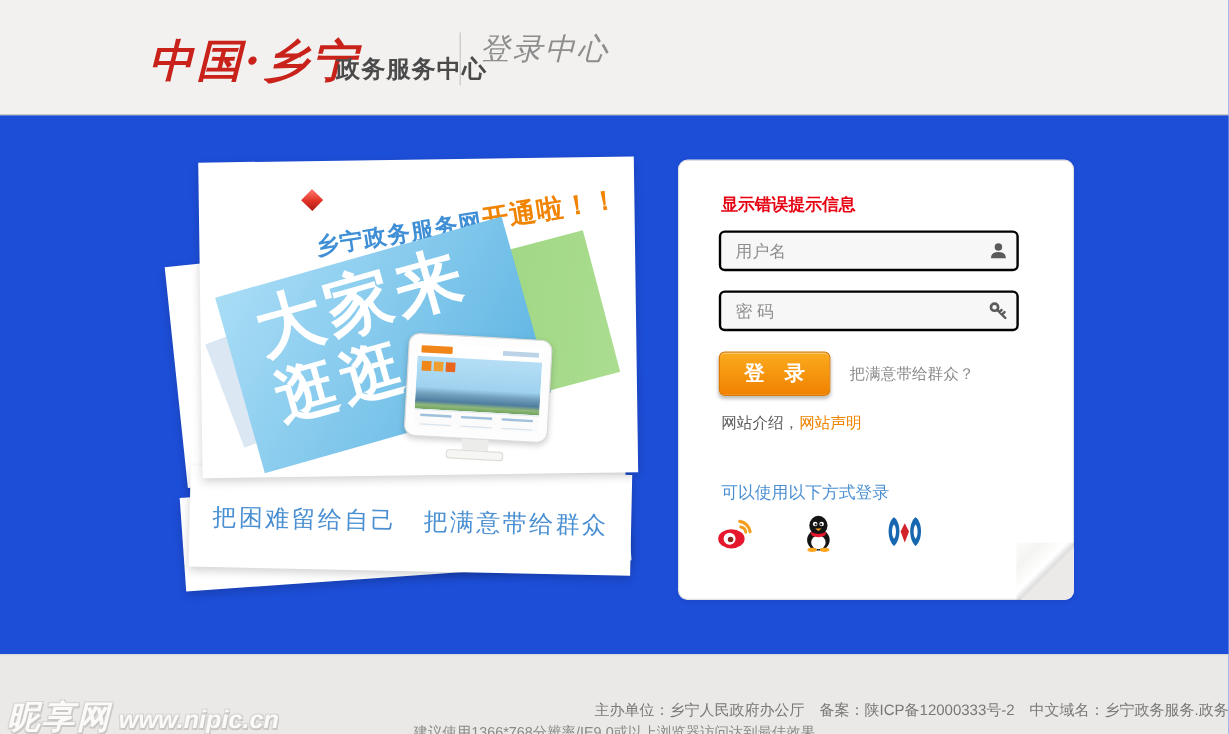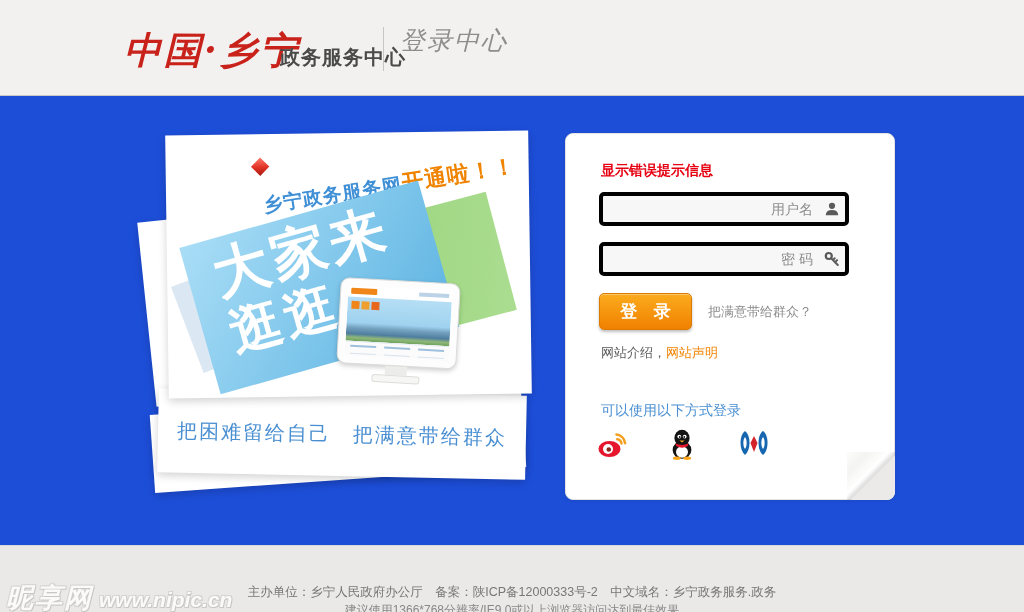--- a/index.html
+++ b/index.html
@@ -66,23 +66,23 @@
 
   
   .panel { position:absolute; left:565px; top:133px; width:330px; height:367px; background:#fff;
            border:1px solid #e3e3e1; border-radius:8px; box-shadow:0 1px 4px rgba(0,0,0,0.08); z-index:4; }
   .curl { position:absolute; right:-1px; bottom:-1px; width:48px; height:48px;
           border-radius:0 0 8px 0;
           background:linear-gradient(315deg,#eceae8 45%,rgba(0,0,0,0.13) 48%,#ffffff 56%,#f4f4f2 78%,#fcfcfa 100%); }
   .error-text { position:absolute; left:35px; top:28px; color:#e60012; font-size:14px; font-weight:bold; }
   .field { position:absolute; left:33px; width:250px; height:34px; }
   .field-user { top:58px; } .field-pass { top:108px; }
-  .field input { width:250px; height:34px; background:#f7f7f7; border:4px solid #000000; border-radius:5px;
+  .field input { width:250px; height:34px; background:#f7f7f7; border:2px solid #000000; border-radius:5px;
                  padding:0 32px 0 12px; font-size:14px; color:#555; outline:none;
-                 font-family:"Liberation Sans","DejaVu Sans",sans-serif;text-align:right; }
+                 font-family:"Liberation Sans","DejaVu Sans",sans-serif; }
   .field input::placeholder { color:#8d8d8d; opacity:1; }
   .field .ficon { position:absolute; right:9px; top:9px; width:16px; height:16px; }
   .login-btn { position:absolute; left:33px; top:159px; width:93px; height:37px;
                background:linear-gradient(#fbab1d,#f18101); border:1px solid #db7a00; border-radius:5px;
                color:#fff; font-size:17px; font-weight:bold; letter-spacing:6px; text-indent:6px;
                box-shadow:0 2px 3px rgba(0,0,0,0.25), inset 0 1px 0 rgba(255,255,255,0.35); cursor:pointer;
                font-family:"Liberation Sans","DejaVu Sans",sans-serif; }
   .forgot-link { position:absolute; left:142px; top:169px; color:#8a8a8a; font-size:13px; cursor:pointer; }
   .member-line { position:absolute; left:35px; top:210px; font-size:13px; color:#5c5c5c; }
   .register-link { color:#f08300; cursor:pointer; }
@@ -90,21 +90,21 @@
   .social { position:absolute; top:294px; width:32px; height:32px; cursor:pointer; }
   .social-weibo { left:31px; } .social-qq { left:100px; } .social-m { left:170px; }
 
   
   .footer { position:absolute; left:0; top:545px; width:1024px; height:67px;
             background:#ebe9e7; border-top:1px solid #d9d9d7; }
   .foot-links { position:absolute; left:0; top:13px; width:1024px; text-align:center;
                 font-size:13px; color:#555; }
   .foot-links .lnk { cursor:pointer; margin:0 4px; }
   .foot-links .sep { color:#aaa; margin:0 6px; }
-  .foot-info { position:absolute; left:0; top:38px; width:1024px; text-align:center; font-size:12.5px; color:#777; }
+  .foot-info { position:absolute; left:0; top:38px; width:1024px; text-align:right; font-size:12.5px; color:#777; }
   .foot-suggest { position:absolute; left:0; top:56px; width:1024px; text-align:center; font-size:12px; color:#888; }
 
   
   .watermark { position:absolute; left:6px; top:580px; z-index:9; white-space:nowrap;
                color:#fbfaf8; font-weight:bold; font-style:italic;
                text-shadow:1px 1px 0 #c9c7c5, -1px -1px 0 #d8d6d4, 1px -1px 0 #d2d0ce, -1px 1px 0 #d2d0ce; }
   .wm-site { font-size:27px; letter-spacing:2px; }
   .wm-url { font-size:21px; margin-left:6px; }
   .id-band { position:absolute; left:797px; top:579px; width:222px; height:25px; z-index:9;
              background:rgba(154,154,154,0.88); color:#f1f1f1; font-size:12.5px;

